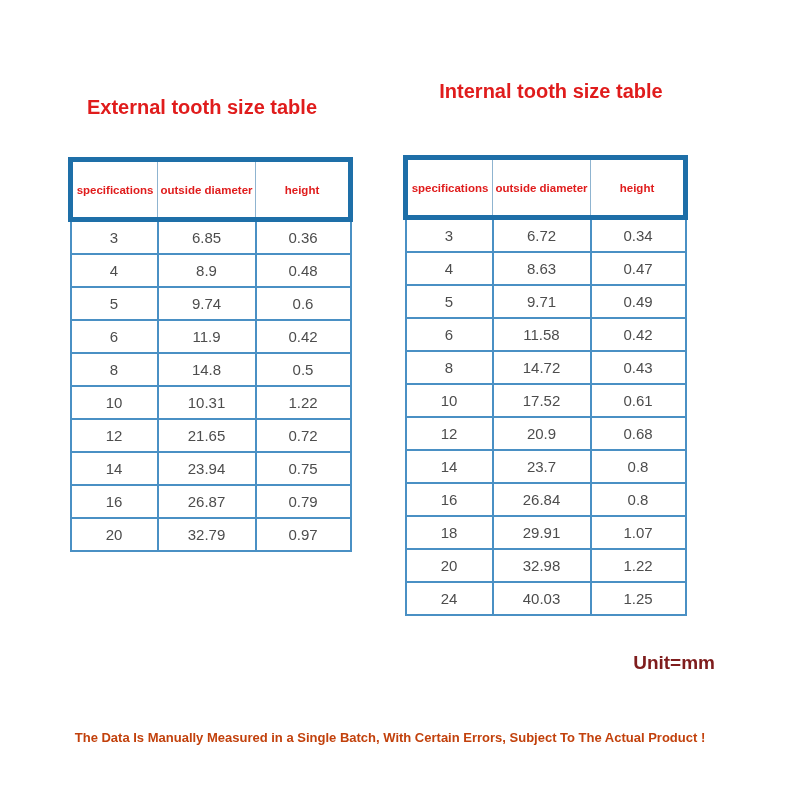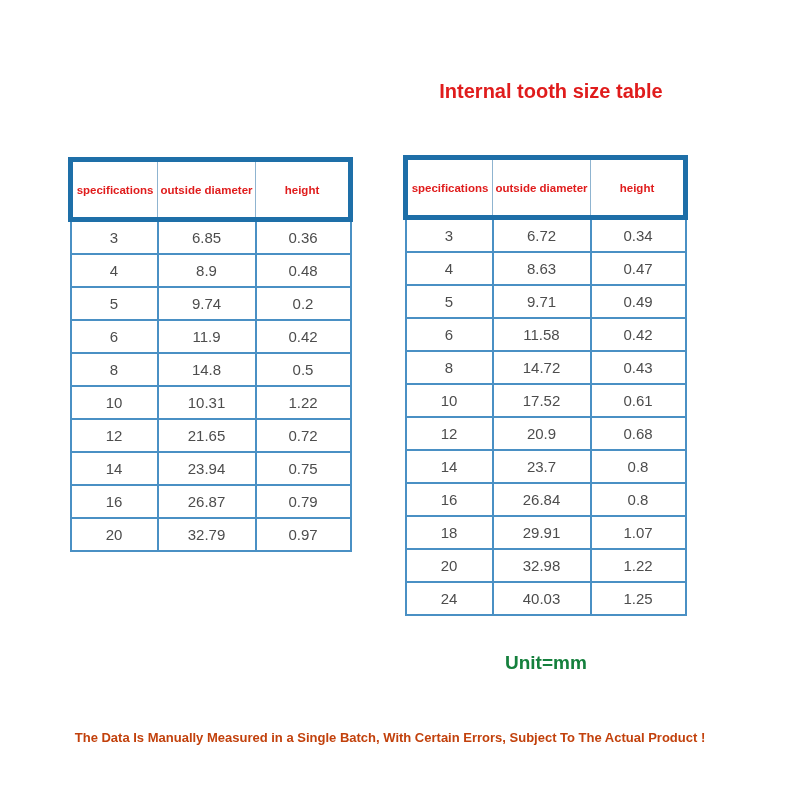--- a/index.html
+++ b/index.html
@@ -66,43 +66,44 @@
     border: 2px solid #4a90c4;
     background: #ffffff;
     padding: 0;
   }
 
   .unit-label {
     position: absolute;
     left: 505px;
     top: 652px;
     width: 210px;
-    text-align: left;
+    text-align: right;
     font-size: 19px;
     font-weight: bold;
-    color: #15803d;
+    color: #7f1d1d;
     white-space: nowrap;
   }
   .disclaimer {
     position: absolute;
     left: 0;
     top: 730px;
     width: 780px;
     text-align: center;
     font-size: 13px;
     font-weight: bold;
     color: #c2410c;
     white-space: nowrap;
   }
 </style>
 </head>
 <body>
 
 <div class="canvas">
 
+  <div class="table-title ext-title">External tooth size table</div>
 
   <table class="spec-table ext-table">
     <colgroup>
       <col style="width:87px">
       <col style="width:98px">
       <col style="width:95px">
     </colgroup>
     <thead>
       <tr>
         <th>specifications</th>
@@ -117,21 +118,21 @@
           <td>0.36</td>
         </tr>
         <tr>
           <td>4</td>
           <td>8.9</td>
           <td>0.48</td>
         </tr>
         <tr>
           <td>5</td>
           <td>9.74</td>
-          <td>0.2</td>
+          <td>0.6</td>
         </tr>
         <tr>
           <td>6</td>
           <td>11.9</td>
           <td>0.42</td>
         </tr>
         <tr>
           <td>8</td>
           <td>14.8</td>
           <td>0.5</td>

